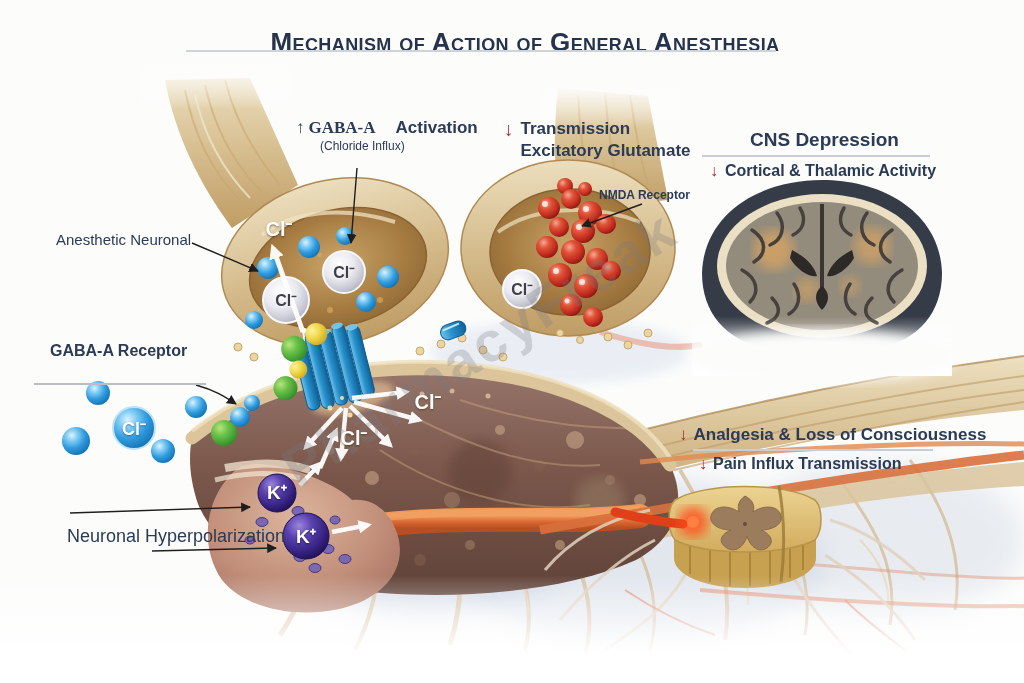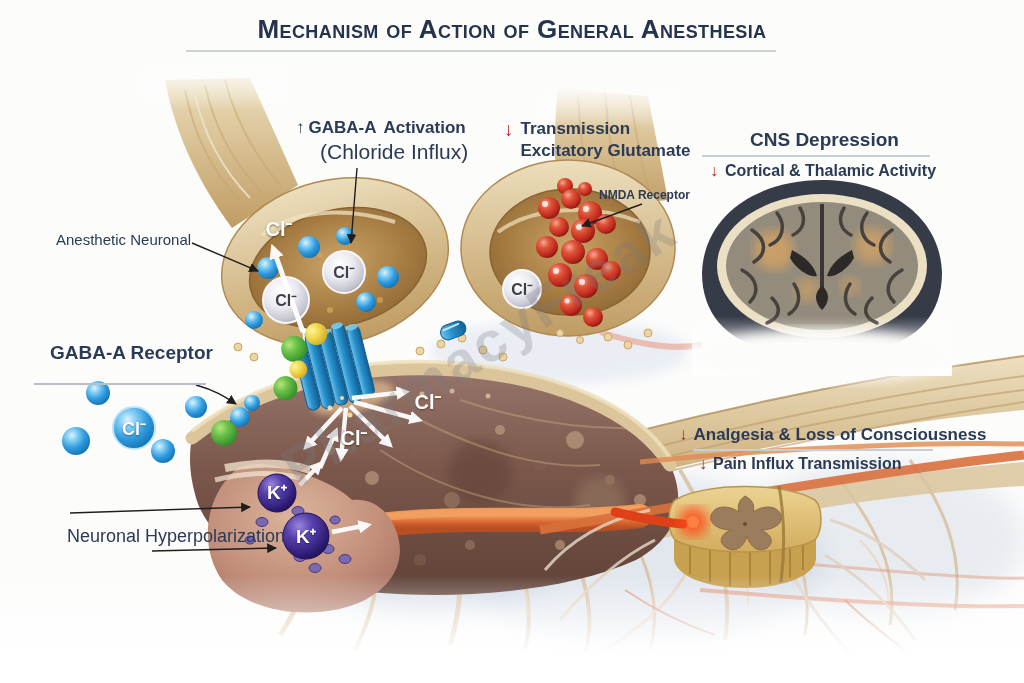--- a/index.html
+++ b/index.html
@@ -1,41 +1,41 @@
 <!DOCTYPE html>
 <html><head>
 <meta charset="utf-8">
 <style>
   html,body{margin:0;padding:0;background:#ffffff;}
   .stage{position:relative;width:1024px;height:683px;background:#fcfcfb;overflow:hidden;
          font-family:"Liberation Sans",sans-serif;}
   .stage svg{position:absolute;left:0;top:0;}
-  .title{position:absolute;left:50%;top:14px;transform:translateX(-50%);margin:0;
+  .title{position:absolute;left:50%;top:14px;transform:translateX(-50%);margin:13px;
          font-size:26px;font-weight:700;font-variant:small-caps;letter-spacing:.4px;
          color:#26334d;white-space:nowrap;}
   .rule{position:absolute;height:2px;background:#c9ced6;}
   .title-rule{left:186px;top:50px;width:590px;height:2px;background:#ced3da;}
   .lbl{position:absolute;color:#2b3a55;line-height:1.28;white-space:nowrap;}
   .b{font-weight:700;}
   .sb{font-weight:600;}
   .arr{font-weight:900;display:inline-block;}
   .red{color:#b2252b;}
   .navy{color:#2b3a55;}
   .act{left:296px;top:117px;font-size:17px;}
   .act .row .arr{margin-right:4px;}
-  .act .row .b{margin-right:7px;}
-  .act .sub{margin-left:24px;font-size:21px;font-weight:500;}
+  .act .row .b{margin-right:20px;font-family:Liberation Serif, serif;}
+  .act .sub{margin-left:24px;font-size:12px;font-weight:500;}
   .glu{left:504px;top:118px;font-size:17px;font-weight:600;display:flex;gap:7px;}
   .glu .arr{font-size:19px;}
   .nmda{left:599px;top:188px;font-size:12px;font-weight:700;}
   .cns-head{left:750px;top:128px;font-size:19px;font-weight:700;}
   .cns-rule{left:702px;top:155px;width:228px;}
   .cns-sub{left:710px;top:161px;font-size:16px;font-weight:600;display:flex;gap:7px;}
   .ane{left:56px;top:230px;font-size:15px;}
-  .gre{left:50px;top:341px;font-size:19px;font-weight:700;}
+  .gre{left:50px;top:341px;font-size:16px;font-weight:700;}
   .gre-rule{left:34px;top:383px;width:172px;background:#b8bdc6;}
   .neu{left:54px;top:525px;font-size:18px;margin-left:13px;}
   .ana1{left:679px;top:424px;font-size:17px;font-weight:700;display:flex;gap:6px;}
   .ana-rule{left:693px;top:449px;width:240px;}
   .ana2{left:699px;top:454px;font-size:16px;font-weight:600;display:flex;gap:6px;}
   .ion{position:absolute;transform:translate(-50%,-50%);font-weight:700;white-space:nowrap;}
   .cl-free{color:#ffffff;font-size:20px;text-shadow:0 1px 2px rgba(70,45,10,.65);}
   .cl-sphere{color:#3f3f4a;font-size:16px;text-shadow:0 1px 0 rgba(255,255,255,.55);}
   .cl-big{color:#ffffff;font-size:18px;text-shadow:0 1px 2px rgba(10,50,90,.55);}
   .kion{color:#ffffff;font-size:19px;text-shadow:0 1px 2px rgba(20,10,60,.65);}

